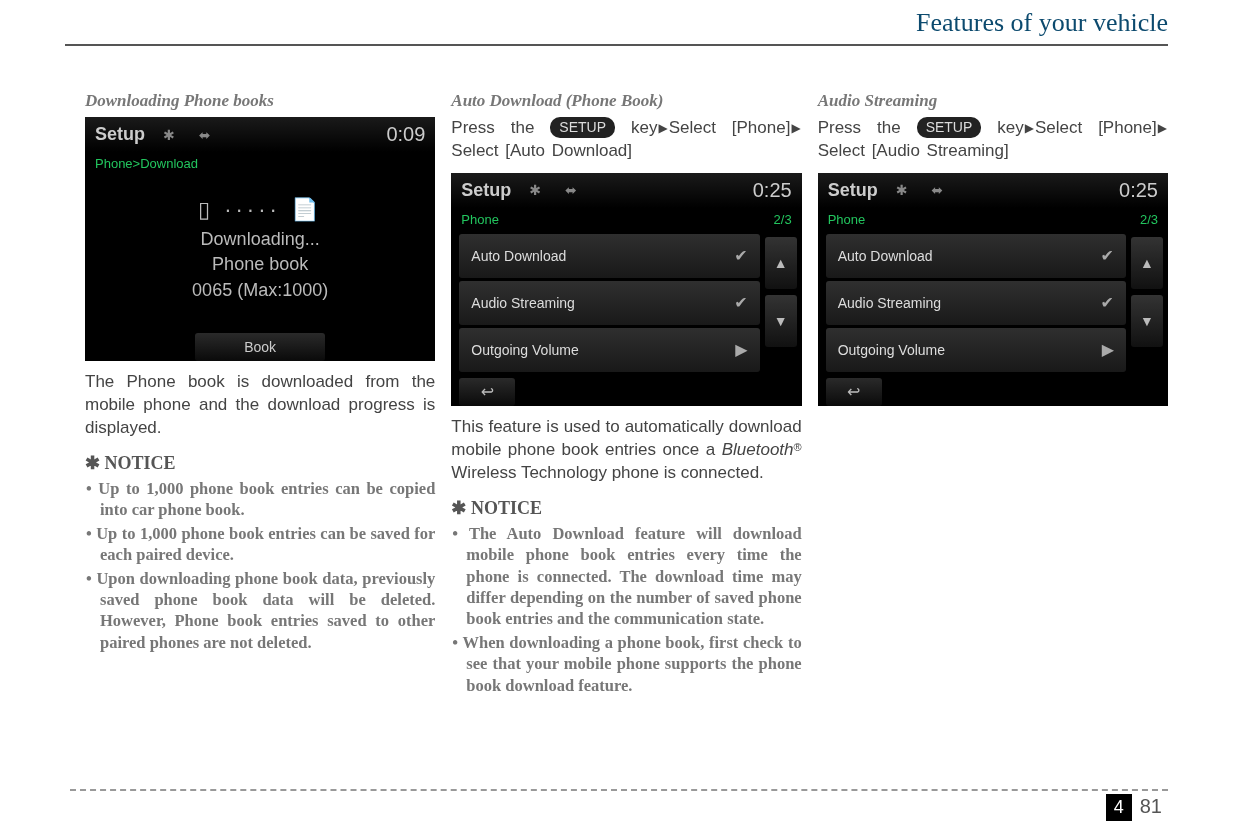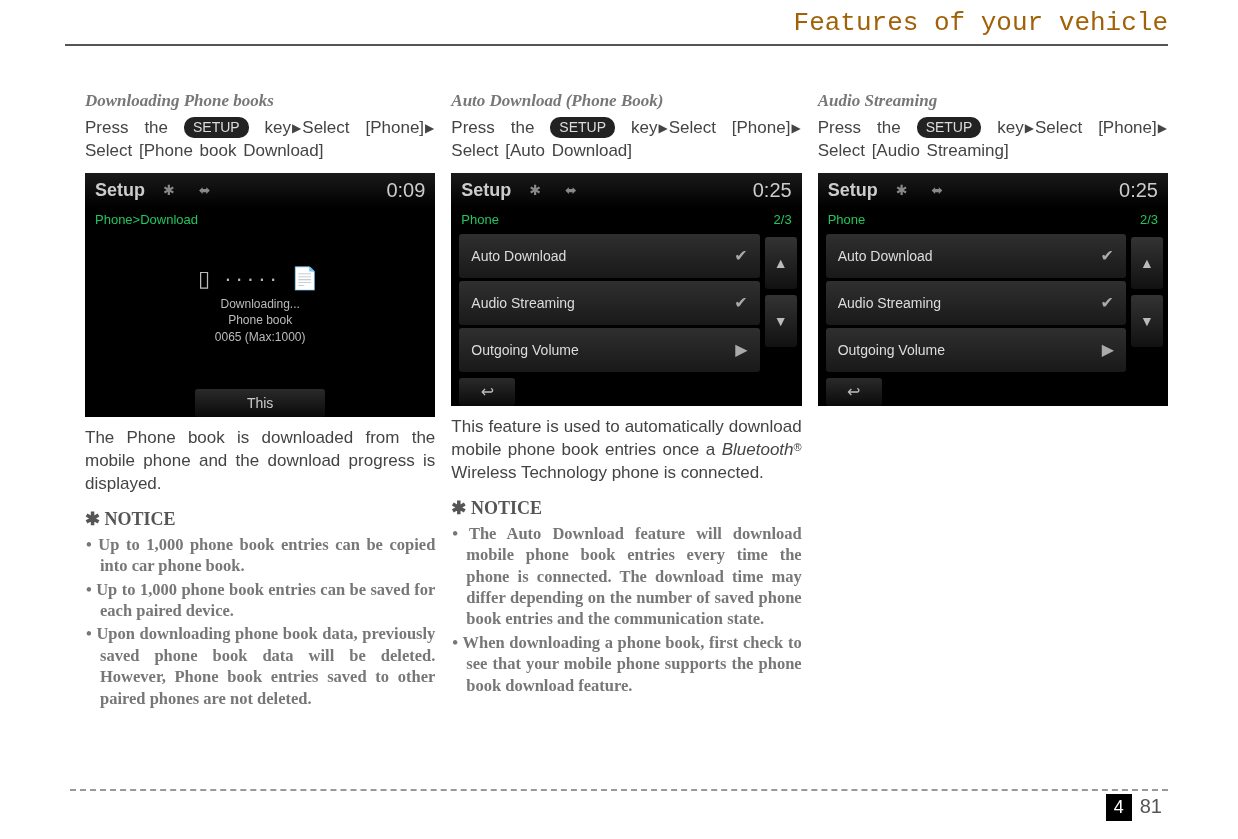--- a/index.html
+++ b/index.html
@@ -6,23 +6,23 @@
   body {
     width: 1238px;
     height: 839px;
     background: #fff;
     font-family: Arial, Helvetica, sans-serif;
     color: #3a3a3a;
     position: relative;
     padding: 8px 70px 0 85px;
   }
   .header-title {
-    font-family: Liberation Mono, monospace;
+    font-family: Liberation Serif, serif;
     font-size: 26px;
-    color: #a16207;
+    color: #0c4a6e;
     text-align: right;
     padding-right: 0;
     margin-bottom: 6px;
   }
   .header-rule {
     height: 2px;
     background: #555;
     margin-bottom: 45px;
     margin-left: -20px;
   }
@@ -151,21 +151,21 @@
     color:#bbb;font-size:16px;
   }
 
   
   .dl-body {
     height: 150px;
     display:flex;flex-direction:column;align-items:center;justify-content:center;
     color:#bbb;
   }
   .dl-icons { font-size:22px; margin-bottom:4px; letter-spacing:4px;}
-  .dl-text { font-size:12px; text-align:center; line-height:1.4;}
+  .dl-text { font-size:18px; text-align:center; line-height:1.4;}
   .dl-stop {
     margin: 8px auto 8px;
     width: 130px; height:28px;
     background: linear-gradient(#2a2a2a,#0a0a0a);
     border-radius:3px;
     display:flex;align-items:center;justify-content:center;
     color:#ccc;font-size:14px;
   }
 
   
@@ -187,44 +187,39 @@
 </head>
 <body>
 
 <div class="header-title">Features of your vehicle</div>
 <div class="header-rule"></div>
 
 <div class="columns">
 
   <div class="col">
     <div class="sub-heading">Downloading Phone books</div>
-    <div class="body-text justify-spread">
-      <span>Press the </span>
-      <span class="setup-btn">SETUP</span>
-      <span> key</span><span class="tri">▶</span><span>Select [Phone]</span><span class="tri">▶</span><span>Select [Phone book Download]</span>
-    </div>
 
     <div class="screen">
       <div class="screen-title">
         <span class="t">Setup</span>
         <span class="icons">✱ ⬌</span>
         <span class="time">0:09</span>
       </div>
       <div class="screen-sub">
           <span>Phone&gt;Download</span>
         </div>
       <div class="dl-body">
         <div class="dl-icons">▯ ····· 📄</div>
         <div class="dl-text">
           <span>Downloading...</span><br>
           <span>Phone book</span><br>
           <span>0065 (Max:1000)</span>
         </div>
       </div>
-      <div class="dl-stop">This</div>
+      <div class="dl-stop">Book</div>
     </div>
 
     <div class="body-text">The Phone book is downloaded from the mobile phone and the download progress is displayed.</div>
 
     <div class="notice-heading">✱ NOTICE</div>
     <ul class="notice-list">
       <li>Up to 1,000 phone book entries can be copied into car phone book.</li>
       <li>Up to 1,000 phone book entries can be saved for each paired device.</li>
       <li>Upon downloading phone book data, previously saved phone book data will be deleted. However, Phone book entries saved to other paired phones are not deleted.</li>
     </ul>

